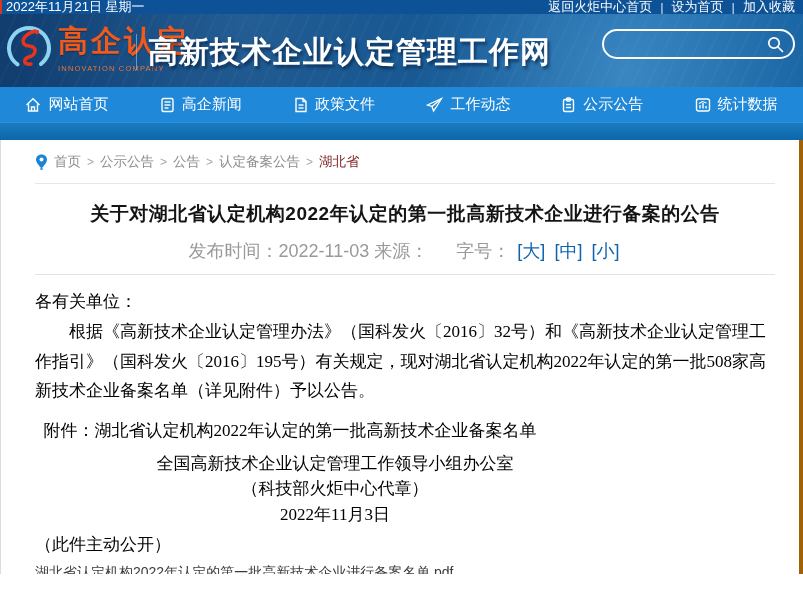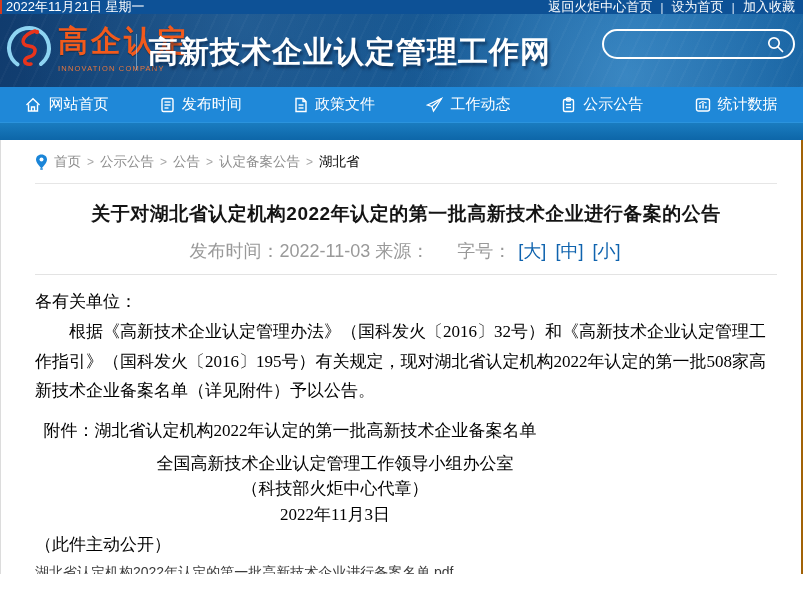--- a/index.html
+++ b/index.html
@@ -44,27 +44,27 @@
 
   
   .nav { height:35px; background:#1f88d8; display:flex;justify-content:flex-end; }
   .nav-item { flex:1; display:flex; align-items:center; justify-content:center; gap:7px;
               color:#fff; font-size:15px; cursor:pointer; }
   .nav-item .ic { display:flex; align-items:center; }
   .substrip { height:18px; background:linear-gradient(#1a7cc0,#0d66a8);
               border-top:1px solid #2b93dd; }
 
   
-  .main { height:434px; background:#fff; border-left:1px solid #dcdcdc; border-right:2px solid #a16207;
+  .main { height:434px; background:#fff; border-left:1px solid #dcdcdc; border-right:4px solid #a16207;
           padding:0 24px 0 34px; overflow:hidden; }
   .breadcrumb { padding-top:13px; display:flex; align-items:center; gap:6px;
                 font-size:13.5px; color:#8d8d8d; margin-left:-18px; padding-left:18px; }
   .breadcrumb a { color:#8d8d8d; text-decoration:none; cursor:pointer; }
   .breadcrumb .bsep { color:#a8a8a8; font-size:12px; }
-  .breadcrumb .current { color:#000000; }
+  .breadcrumb .current { color:#7f1d1d; }
   .hr1 { border:none; border-top:1px solid #e6e6e6; margin-top:12px; }
   .art-title { margin-top:17px; text-align:center; font-size:19px; font-weight:700;
                color:#141414; letter-spacing:.5px; }
   .meta { margin-top:12px; text-align:center; font-size:18px; color:#999; }
   .meta .fsgroup { margin-left:28px; }
   .meta a.fs { color:#0f63ae; text-decoration:none; margin:0 2px; cursor:pointer; }
   .hr2 { border:none; border-top:1px solid #e3e3e3; margin-top:11px; }
 
   .doc { font-family:"Liberation Serif","DejaVu Serif",serif; color:#000; font-size:17px; }
   .salutation { margin-top:12px; line-height:1.75; }
@@ -133,21 +133,21 @@
     </div>
     <div class="nav-item">
       <span class="ic">
         <svg width="15" height="16" viewBox="0 0 15 16" fill="none" stroke="#fff" stroke-width="1.4">
           <rect x="2" y="1.5" width="11" height="13" rx="1.5"></rect>
             <line x1="4.5" y1="5" x2="10.5" y2="5"></line>
           <line x1="4.5" y1="8" x2="10.5" y2="8"></line>
             <line x1="4.5" y1="11" x2="8.5" y2="11"></line>
         </svg>
       </span>
-      <span>发布时间</span>
+      <span>高企新闻</span>
     </div>
     <div class="nav-item">
       <span class="ic">
         <svg width="14" height="16" viewBox="0 0 14 16" fill="none" stroke="#fff" stroke-width="1.4">
           <path d="M2 1.5 H9 L12 4.5 V14.5 H2 Z"></path>
             <path d="M9 1.5 V4.5 H12"></path>
           <line x1="4.5" y1="8" x2="9.5" y2="8"></line>
             <line x1="4.5" y1="11" x2="9.5" y2="11"></line>
         </svg>
       </span>

